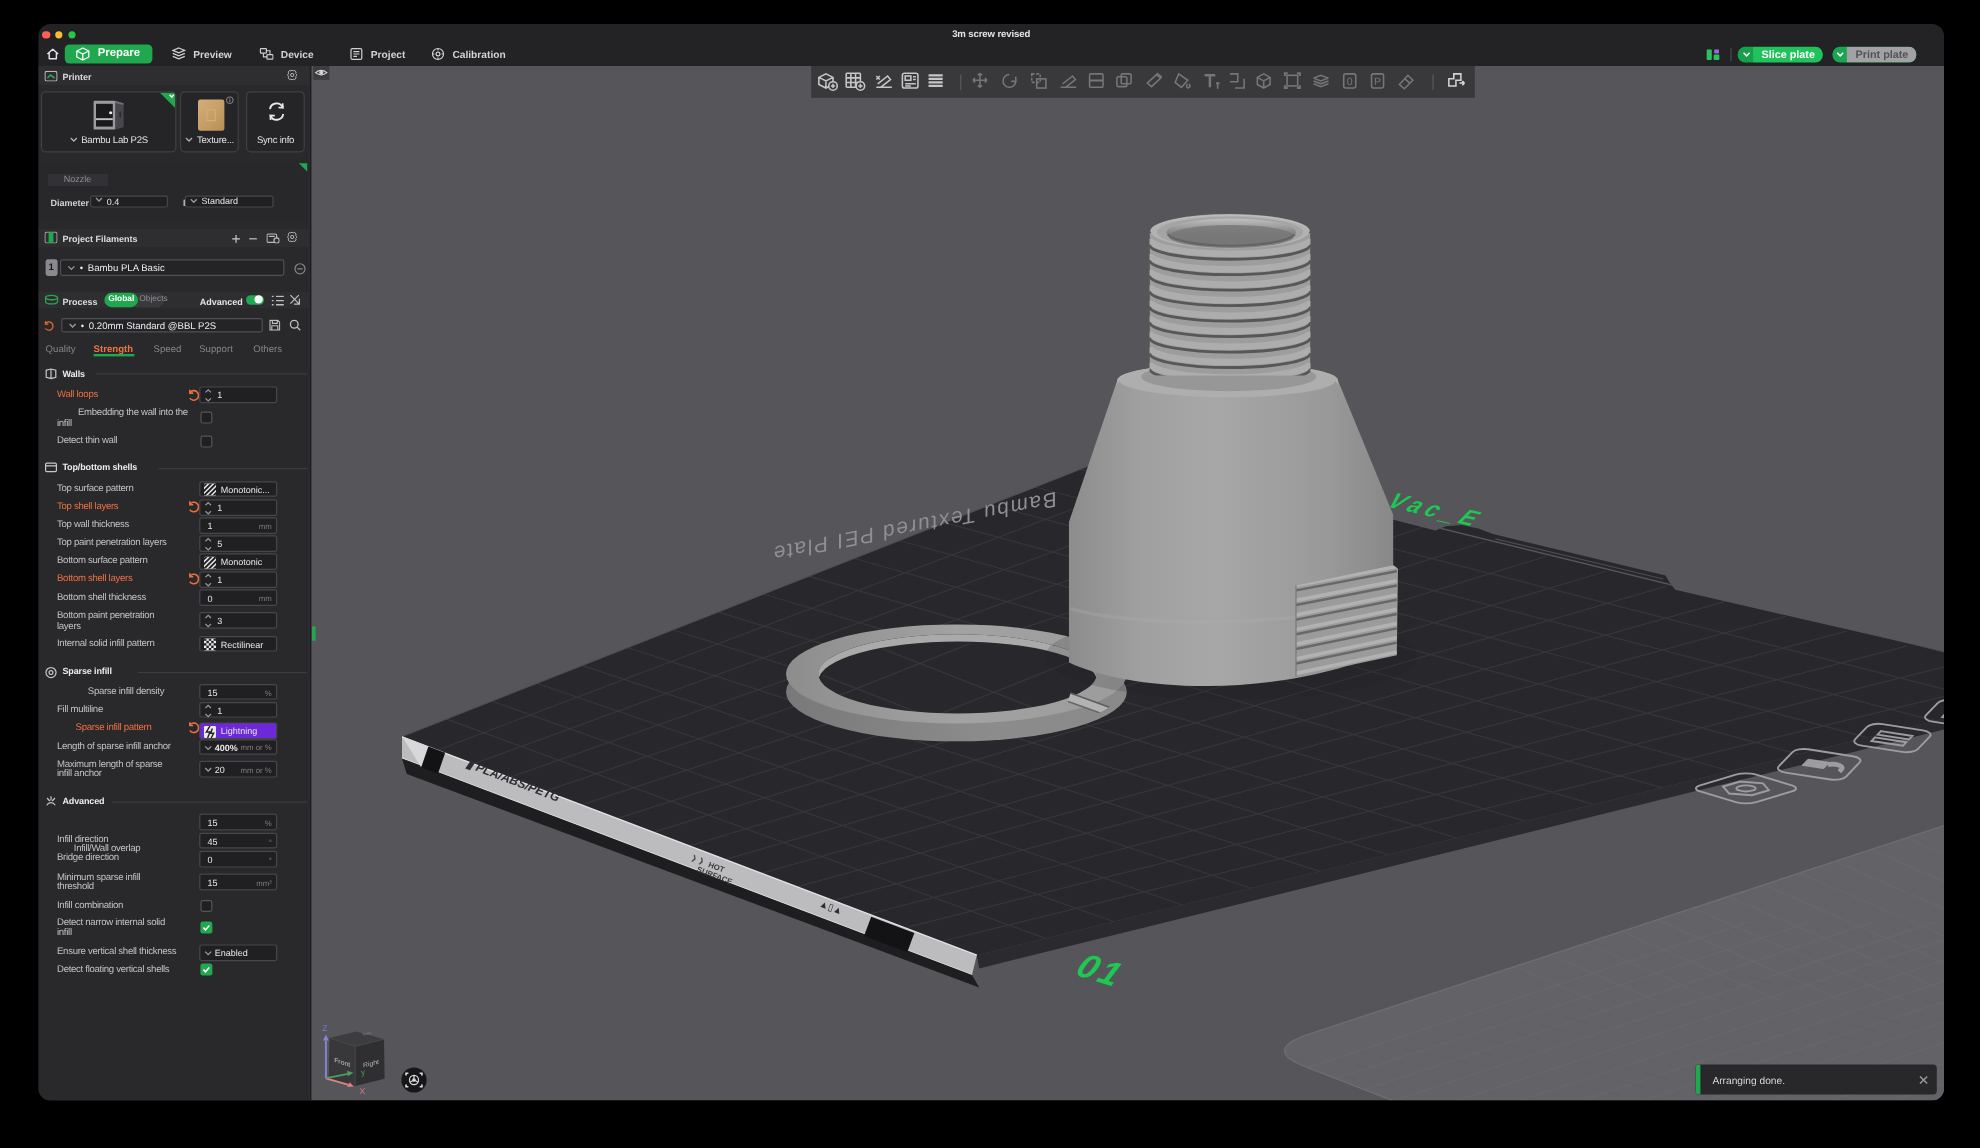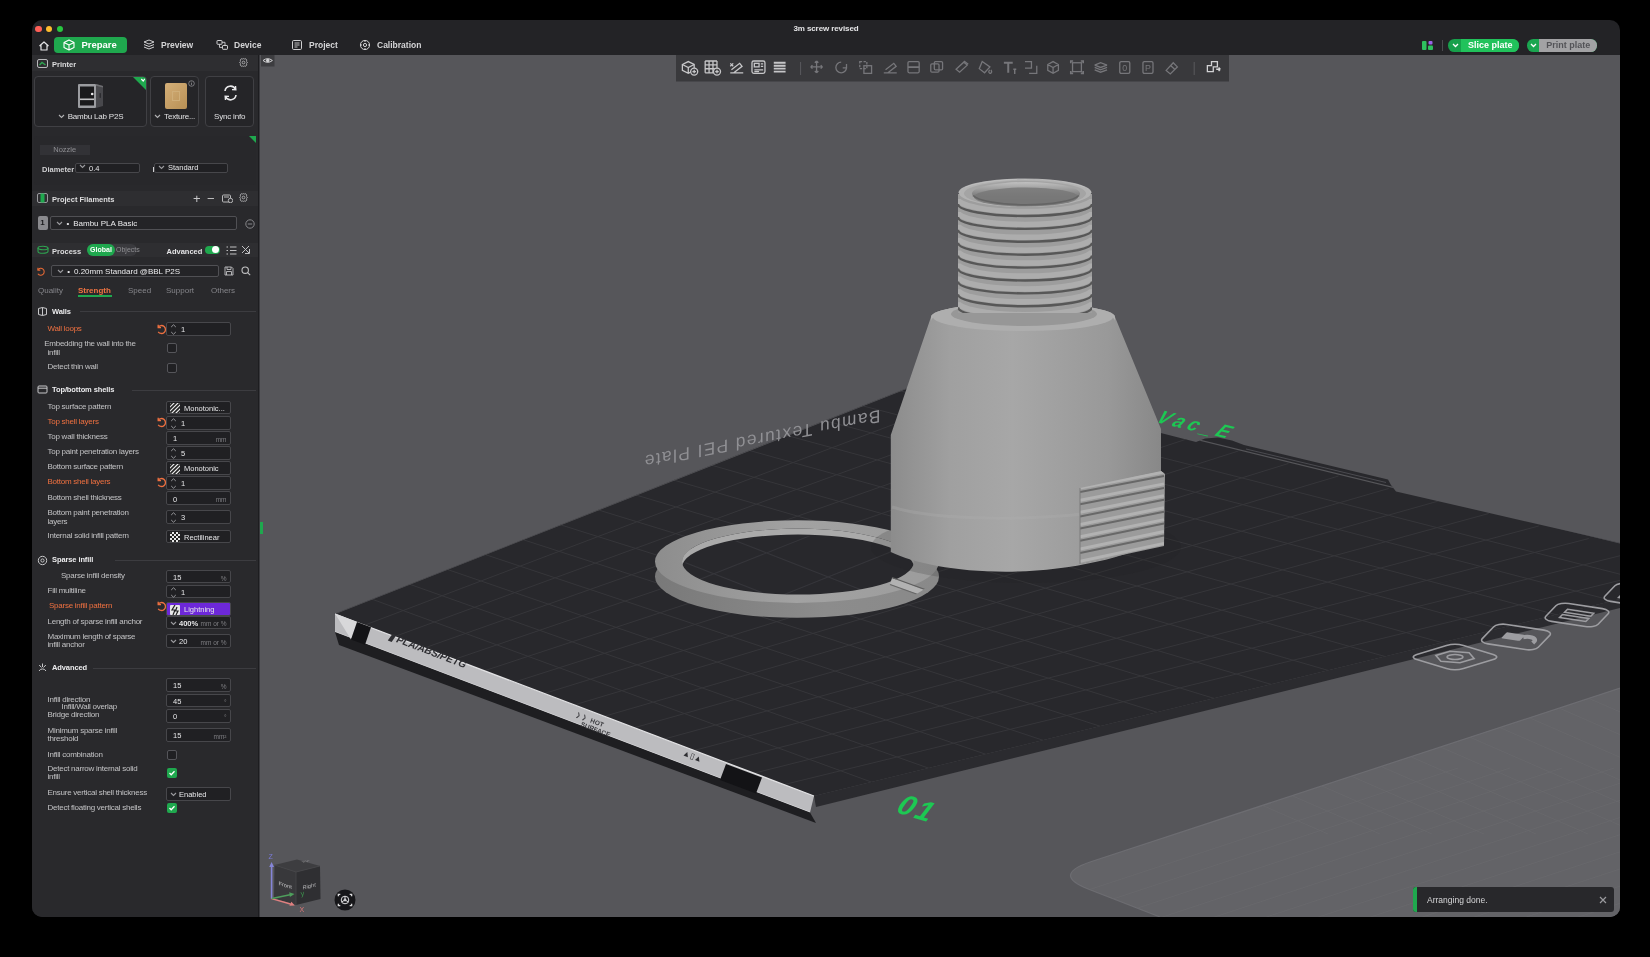--- a/index.html
+++ b/index.html
@@ -212,21 +212,21 @@
 <svg class="abs" style="left:124px;top:268.5px" width="11" height="11" viewBox="0 0 11 11">
         <path d="M2.2 3.2 A 4 4 0 1 1 2.2 7.8" fill="none" stroke="#ee7040" stroke-width="1.3"></path>
         <path d="M2.2 0.8 L2.2 3.6 L5 3.6" fill="none" stroke="#ee7040" stroke-width="1.3"></path>
       </svg>
 <div class="vbox" style="top:267.3px">
         <svg class="spin" width="8" height="13" viewBox="0 0 8 13">
           <path d="M1.2 4 L3.5 1.8 L5.8 4 M1.2 9 L3.5 11.2 L5.8 9" fill="none" stroke="#9a9a9e" stroke-width="1"></path>
         </svg>
         <span class="vnum">1</span>
       </div>
-<div class="lbl" style="top:284.5px;left:2px;width:112px;text-align:center;">Embedding the wall into the</div>
+<div class="lbl" style="top:284.5px;left:33px;width:112px;">Embedding the wall into the</div>
 <div class="lbl" style="top:293.5px;left:15.5px;width:112px;">infill</div>
 <div class="chk" style="top:287.5px"></div>
 <div class="lbl" style="top:308.0px;left:15.5px;width:112px;">Detect thin wall</div>
 <div class="chk" style="top:307.5px"></div>
 <svg class="abs" style="left:4.5px;top:329.1px" width="11" height="11" viewBox="0 0 11 11">
         <rect x="1" y="2" width="9" height="7" rx="1" fill="none" stroke="#c8c8ca" stroke-width="1"></rect>
         <path d="M1 4.2 L10 4.2" stroke="#c8c8ca" stroke-width="1"></path>
       </svg>
       <div class="ghd" style="top:329.6px">Top/bottom shells</div>
       <div class="gline" style="left:100px;top:335px;width:124px"></div>
@@ -309,33 +309,33 @@
             <rect x="6" y="6" width="2" height="2" fill="#222"></rect>
           </svg></div>
         <span style="position:absolute;left:17px;top:2.2px">Rectilinear</span>
       </div>
 <svg class="abs" style="left:4.5px;top:499.9px" width="11" height="11" viewBox="0 0 11 11">
         <circle cx="5.5" cy="5.5" r="4.2" fill="none" stroke="#c8c8ca" stroke-width="1"></circle>
         <circle cx="5.5" cy="5.5" r="1.6" fill="none" stroke="#c8c8ca" stroke-width="1"></circle>
       </svg>
       <div class="ghd" style="top:500.4px">Sparse infill</div>
       <div class="gline" style="left:83px;top:505px;width:141px"></div>
-<div class="lbl" style="top:517.1px;left:29px;width:112px;">Sparse infill density</div>
+<div class="lbl" style="top:517.1px;left:17px;width:112px;text-align:center;">Sparse infill density</div>
 <div class="vbox" style="top:514.9px">
         <span class="vnum2">15</span>
         <span class="unit">%</span>
       </div>
 <div class="lbl" style="top:532.1px;left:15.5px;width:112px;">Fill multiline</div>
 <div class="vbox" style="top:529.9px">
         <svg class="spin" width="8" height="13" viewBox="0 0 8 13">
           <path d="M1.2 4 L3.5 1.8 L5.8 4 M1.2 9 L3.5 11.2 L5.8 9" fill="none" stroke="#9a9a9e" stroke-width="1"></path>
         </svg>
         <span class="vnum">1</span>
       </div>
-<div class="olbl" style="top:547.1px;left:17px;width:112px;">Sparse infill pattern</div>
+<div class="olbl" style="top:547.1px;left:31px;width:112px;">Sparse infill pattern</div>
 <svg class="abs" style="left:124px;top:546.1px" width="11" height="11" viewBox="0 0 11 11">
         <path d="M2.2 3.2 A 4 4 0 1 1 2.2 7.8" fill="none" stroke="#ee7040" stroke-width="1.3"></path>
         <path d="M2.2 0.8 L2.2 3.6 L5 3.6" fill="none" stroke="#ee7040" stroke-width="1.3"></path>
       </svg>
 <div class="vbox" style="top:547px;background:#6d28d9">
         <div class="swatch"><svg width="10" height="10">
             <path d="M5 0 L2 5 L5 5 L3 10 M7 2 L5.5 6 L8 6 L6 10" stroke="#222" stroke-width="1.2" fill="none"></path>
           </svg></div>
         <span style="position:absolute;left:17px;top:2.2px">Lightning</span>
       </div>

